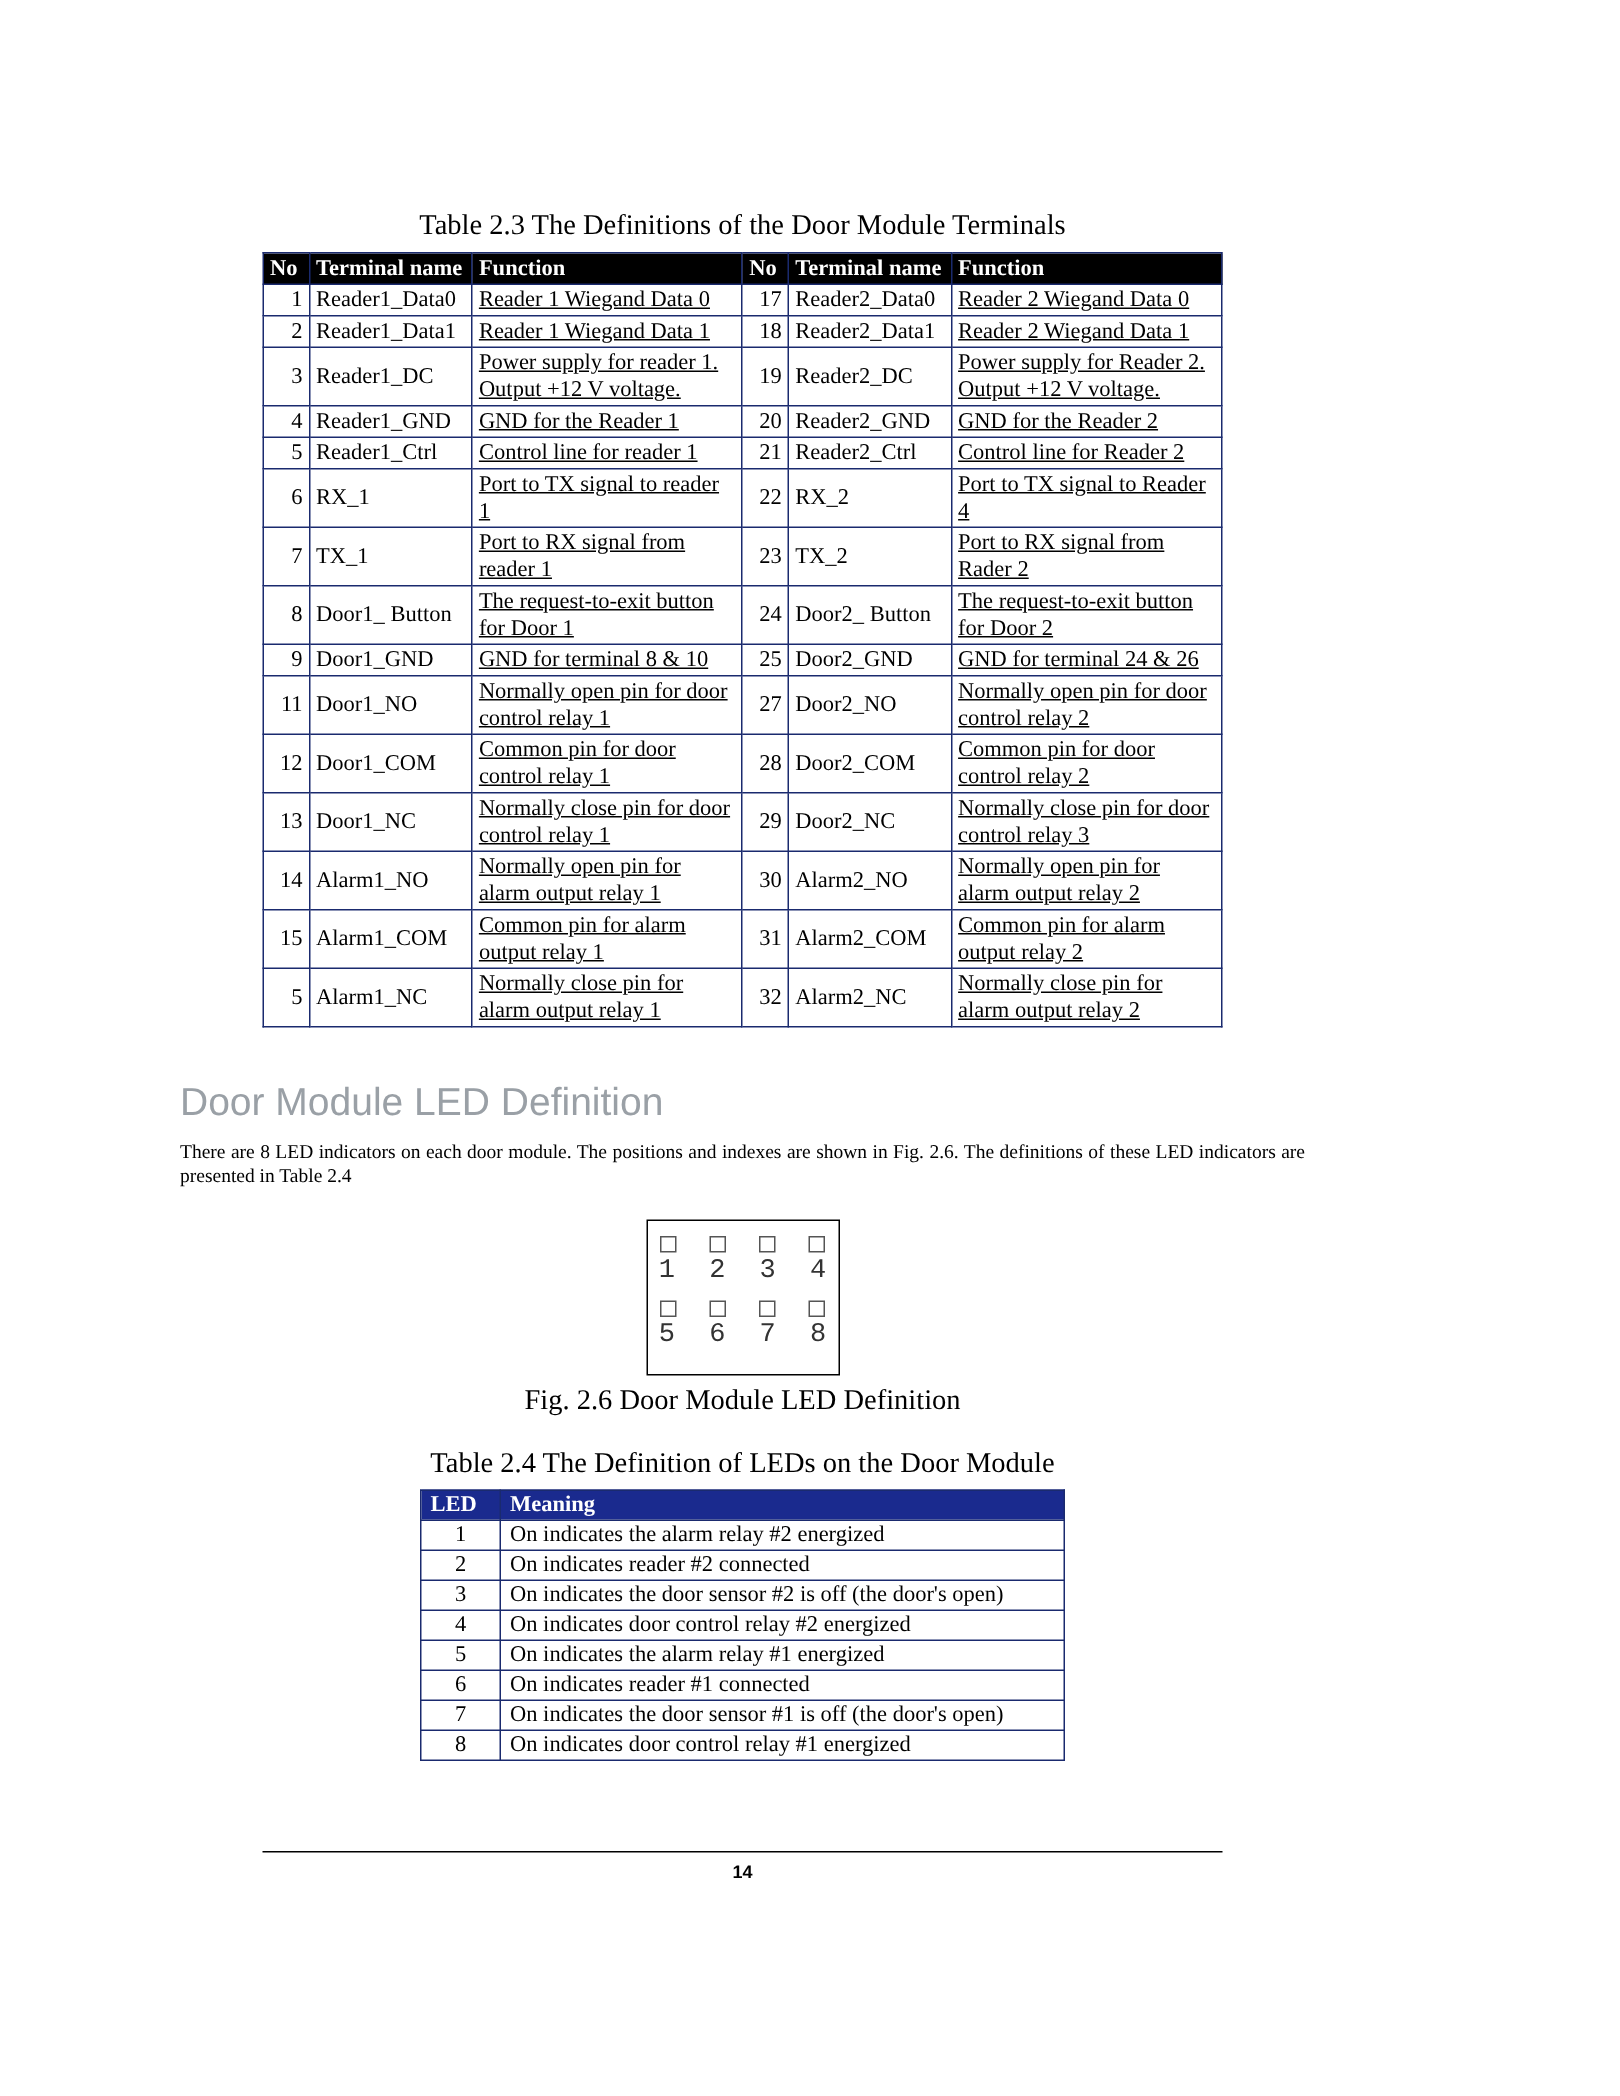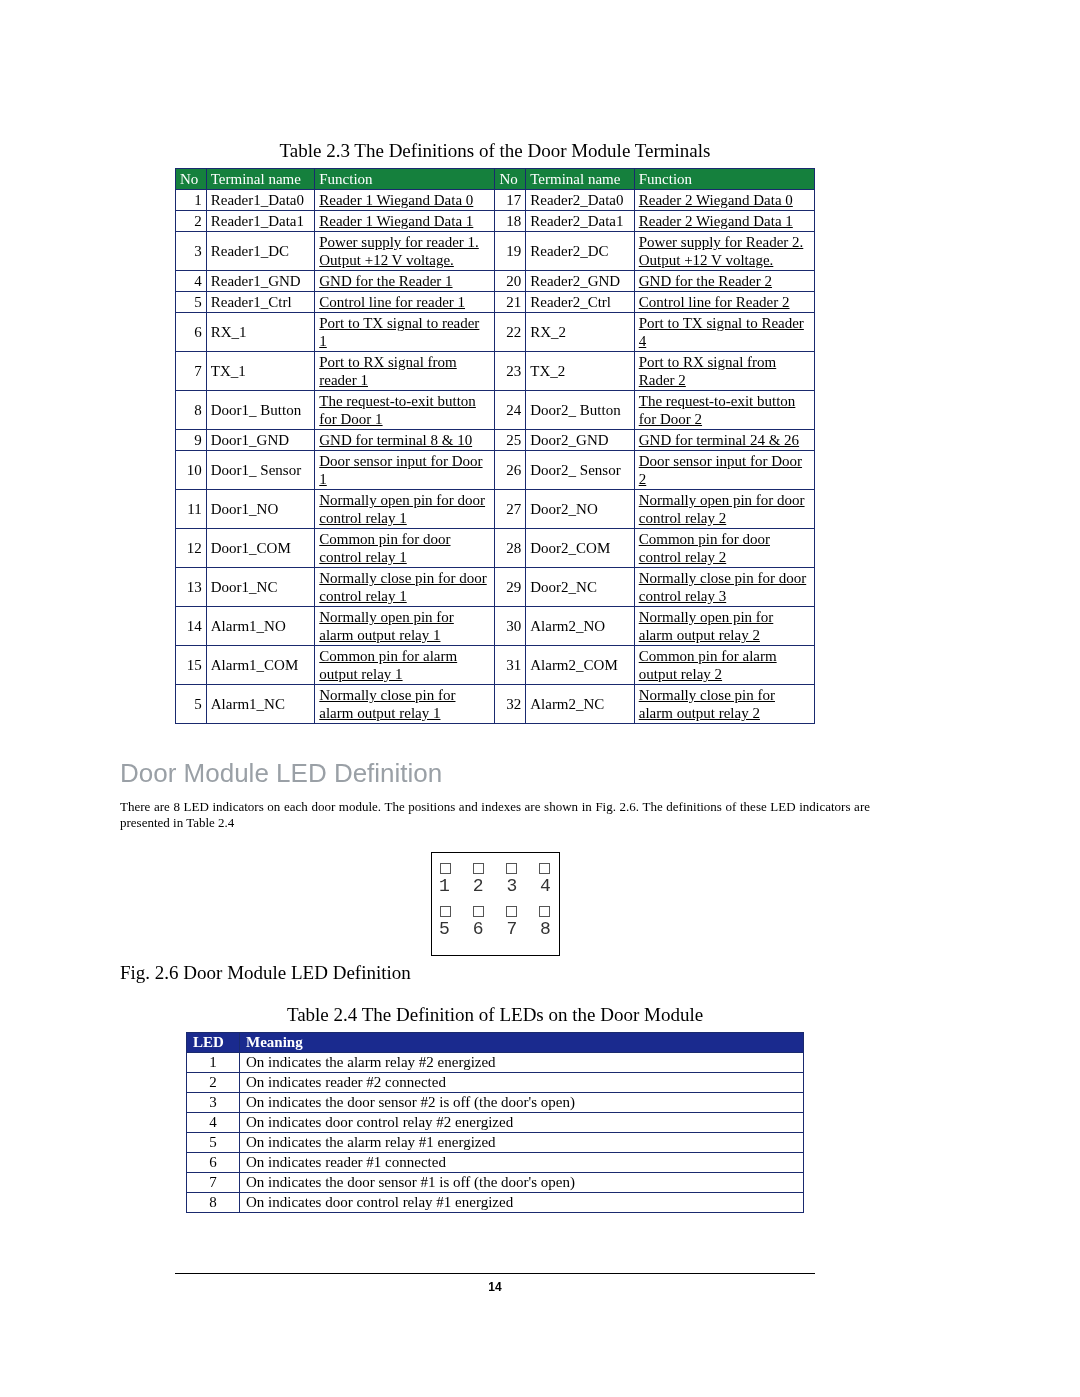--- a/index.html
+++ b/index.html
@@ -32,23 +32,23 @@
     font-size: 15px;
     color: #000;
   }
   table.terminals th, table.terminals td {
     border: 1px solid #1a2a6e;
     padding: 1px 4px;
     vertical-align: middle;
     line-height: 1.2;
   }
   table.terminals th {
-    background: #15803d;
+    background: #000000;
     color: #fff;
-    font-weight: normal;
+    font-weight: bold;
     text-align: left;
   }
   table.terminals td.num { text-align: right; width: 22px; }
   table.terminals td.tn { width: 100px; white-space: nowrap; }
   table.terminals td.fn { width: 180px; text-decoration: underline; }
 
   h2.section {
     font-family: Arial, Helvetica, sans-serif;
     font-weight: normal;
     color: #9aa0a6;
@@ -87,29 +87,29 @@
     width: 14px;
     text-align: center;
     display: inline-block;
   }
   .led-row.squares {
     padding: 0 2px;
     margin-bottom: 2px;
   }
   .led-row.squares + .led-row.nums { margin-bottom: 10px; }
   .fig-caption {
-    text-align: left;
+    text-align: center;
     font-size: 19px;
     margin: 4px 0 20px 0;
   }
 
   
   table.leds {
     border-collapse: collapse;
-    width: 618px;
+    width: 430px;
     margin: 4px auto 0 auto;
     font-size: 15px;
   }
   table.leds th, table.leds td {
     border: 1px solid #1a2a6e;
     padding: 1px 6px;
     text-align: left;
   }
   table.leds th {
     background: #1a2a8e;
@@ -216,28 +216,20 @@
         </tr>
         <tr>
           <td class="num">9</td>
           <td class="tn">Door1_GND</td>
           <td class="fn">GND for terminal 8 &amp; 10</td>
           <td class="num">25</td>
           <td class="tn">Door2_GND</td>
           <td class="fn">GND for terminal 24 &amp; 26</td>
         </tr>
         <tr>
-          <td class="num">10</td>
-          <td class="tn">Door1_ Sensor</td>
-          <td class="fn">Door sensor input for Door 1</td>
-          <td class="num">26</td>
-          <td class="tn">Door2_ Sensor</td>
-          <td class="fn">Door sensor input for Door 2</td>
-        </tr>
-        <tr>
           <td class="num">11</td>
           <td class="tn">Door1_NO</td>
           <td class="fn">Normally open pin for door control relay 1</td>
           <td class="num">27</td>
           <td class="tn">Door2_NO</td>
           <td class="fn">Normally open pin for door control relay 2</td>
         </tr>
         <tr>
           <td class="num">12</td>
           <td class="tn">Door1_COM</td>

